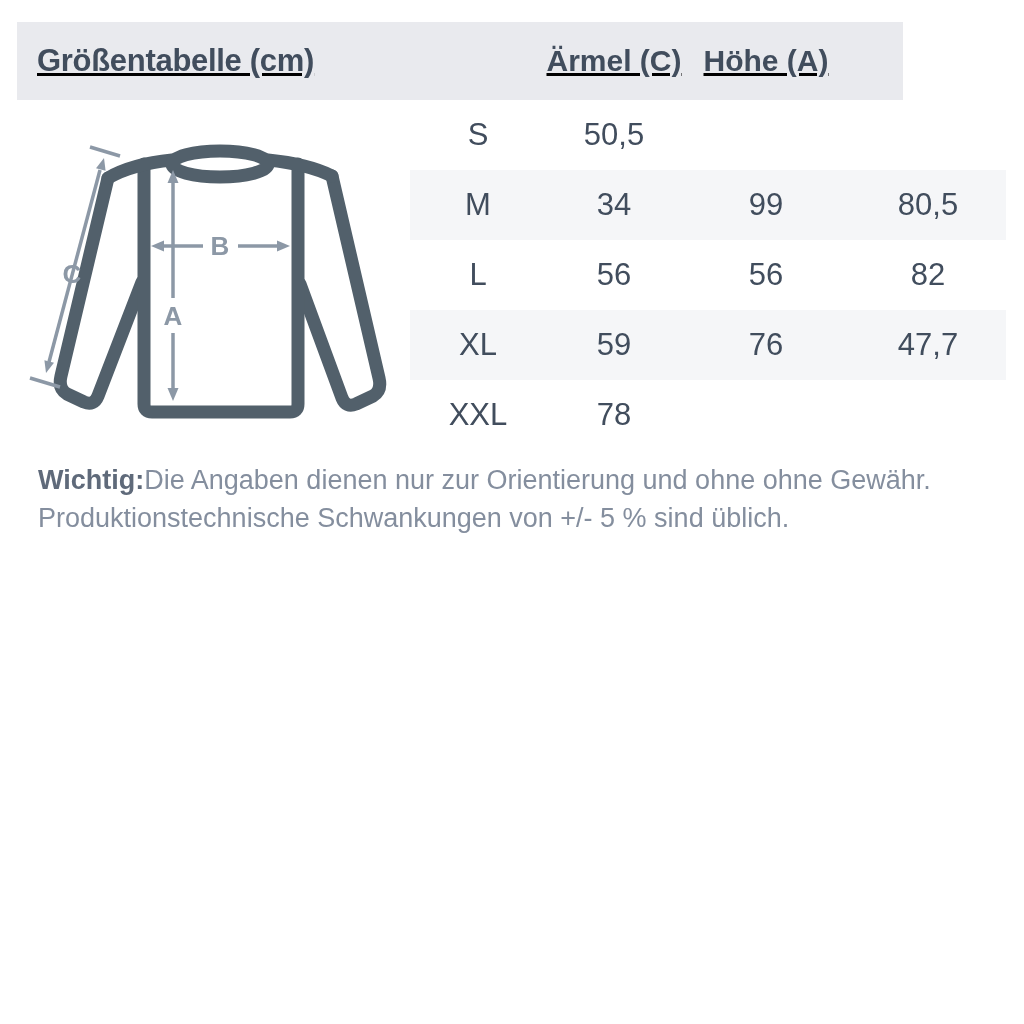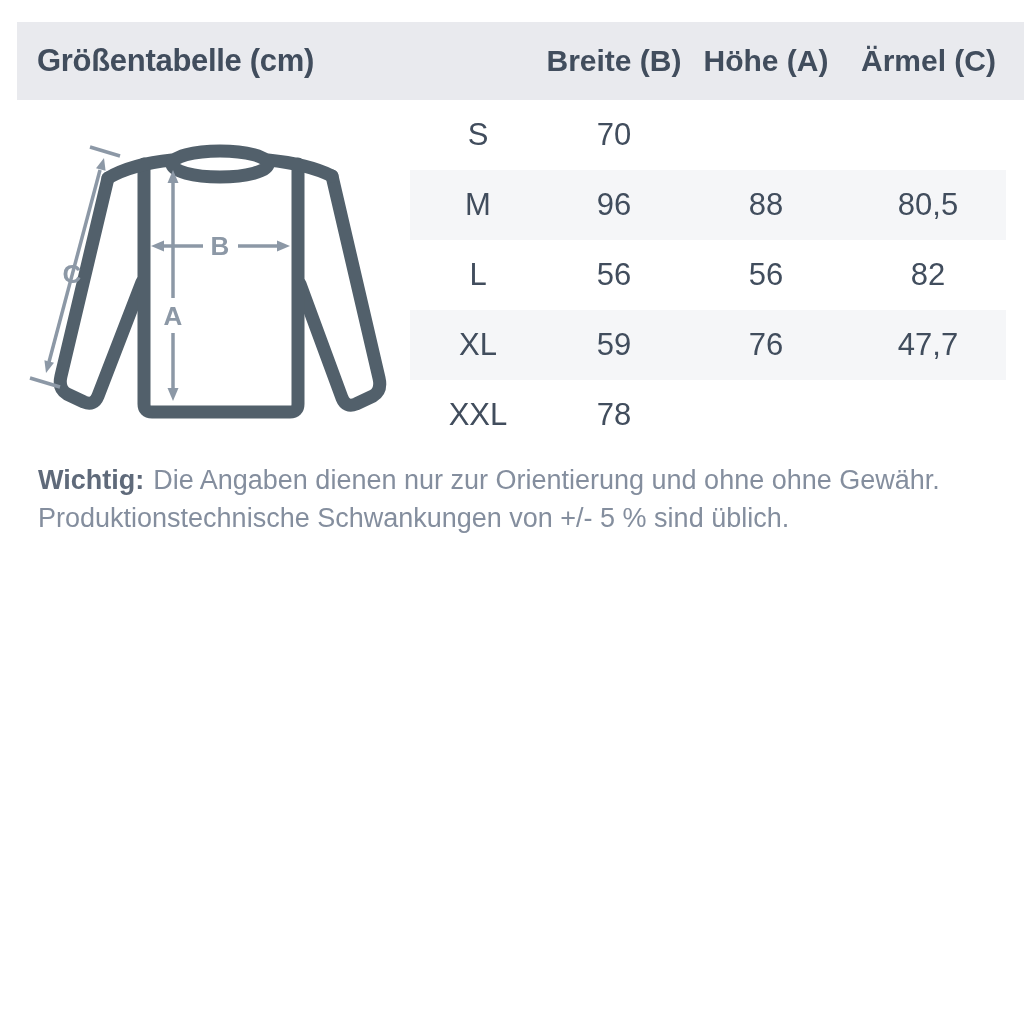--- a/index.html
+++ b/index.html
@@ -17,25 +17,26 @@
   html,body{background:#fff;}
   .page{
     position:relative;
     width:1024px;height:1024px;
     background:var(--page-bg);
     font-family:"Liberation Sans", sans-serif;
     overflow:hidden;
   }
   
   .header-band{
-    position:absolute;left:17px;top:22px;width:1007px;height:78px;
+    position:absolute;left:17px;top:22px;width:886px;height:78px;
     background:var(--header-band-bg);
     display:grid;
     grid-template-columns:529px 136px 168px 157px;
     align-items:center;
+    text-decoration:underline;
   }
   .chart-title{
     padding-left:20px;
     font-size:31px;font-weight:bold;color:var(--heading-text);
     letter-spacing:-0.3px;
     white-space:nowrap;
   }
   .col-header{
     font-size:30px;font-weight:bold;color:var(--heading-text);
     text-align:center;white-space:nowrap;
@@ -53,43 +54,42 @@
   .size-row.alt{background:var(--row-alt-bg);}
   
   .sweater-svg{
     position:absolute;left:20px;top:120px;width:400px;height:320px;
   }
   
   .note{
     position:absolute;left:38px;top:461px;width:960px;
     font-size:27px;line-height:38px;color:var(--note-text);
   }
-  .note strong{color:var(--note-bold);margin-right:9px;}
+  .note strong{color:var(--note-bold);margin-right:0;}
 </style>
 </head>
 <body>
 
 <div class="page">
 
   <div class="header-band">
     <div class="chart-title">Größentabelle (cm)</div>
-    <div class="col-header">Breite (B)</div>
+    <div class="col-header">Ärmel (C)</div>
     <div class="col-header">Höhe (A)</div>
-    <div class="col-header">Ärmel (C)</div>
   </div>
 
   <div class="table-rows">
     <div class="size-row">
       <div>S</div>
-      <div>70</div>
+      <div>50,5</div>
     </div>
     <div class="size-row alt">
       <div>M</div>
-      <div>96</div>
-      <div>88</div>
+      <div>34</div>
+      <div>99</div>
       <div>80,5</div>
     </div>
     <div class="size-row">
       <div>L</div>
       <div>56</div>
       <div>56</div>
       <div>82</div>
     </div>
     <div class="size-row alt">
       <div>XL</div>

